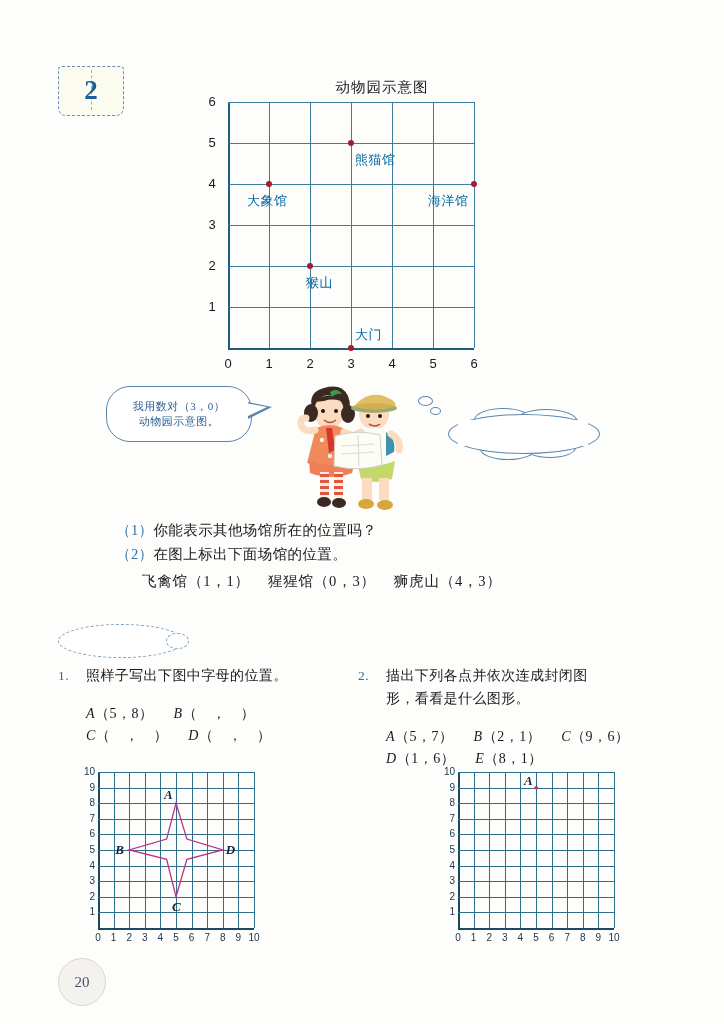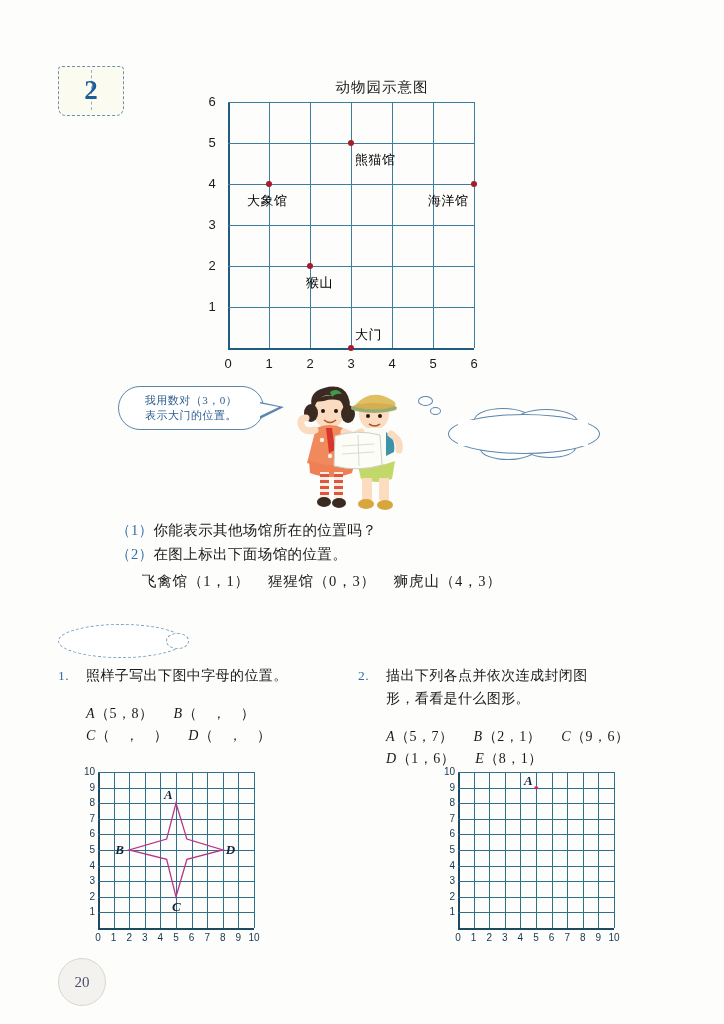--- a/index.html
+++ b/index.html
@@ -94,31 +94,31 @@
     position: absolute;
     width: 6px; height: 6px;
     border-radius: 50%;
     background: #a81b2d;
     transform: translate(-50%, -50%);
   }
   .point-label {
     position: absolute;
     font-size: 13px;
     font-family: Liberation Mono, monospace;
-    color: #000000;
+    color: #0369a1;
     white-space: nowrap;
     letter-spacing: 0.5px;
     text-align: center;
   }
 
   
   #bubble-left {
     position: absolute;
-    left: 118px; top: 386px;
-    width: 146px; height: 44px;
+    left: 106px; top: 386px;
+    width: 146px; height: 56px;
   }
   #bubble-left .oval {
     position: absolute;
     inset: 0;
     border: 1.3px solid #5b86ab;
     border-radius: 24px;
     background: #ffffff;
   }
   #bubble-left .tail {
     position: absolute;
@@ -412,21 +412,21 @@
         <div class="point-label" style="left: 127px; top: 224px;">大门</div>
       </div>
   </div>
 
   <div id="bubble-left">
     <div class="oval"></div>
     <div class="tail"></div>
     <div class="tail-in"></div>
     <div class="txt">
       <div>我用数对（3，0）</div>
-      <div>表示大门的位置。</div>
+      <div>动物园示意图。</div>
     </div>
   </div>
 
   <div id="bubble-right">
     <div class="lobe l1"></div>
     <div class="lobe l2"></div>
     <div class="lobe l3"></div>
     <div class="lobe l4"></div>
     <div class="cloud"></div>
     <div class="mask"></div>

